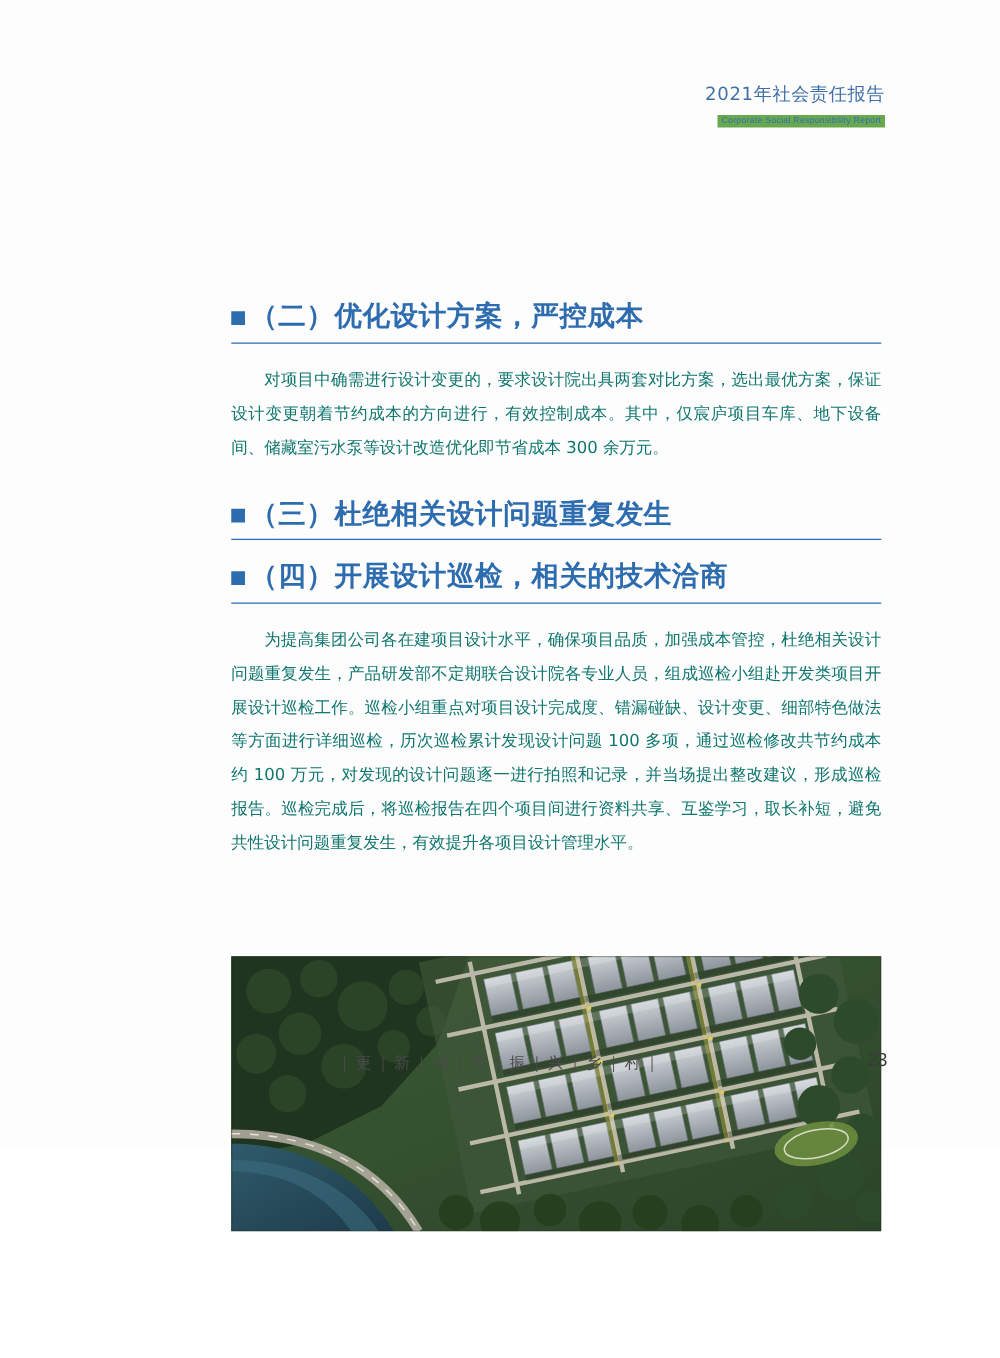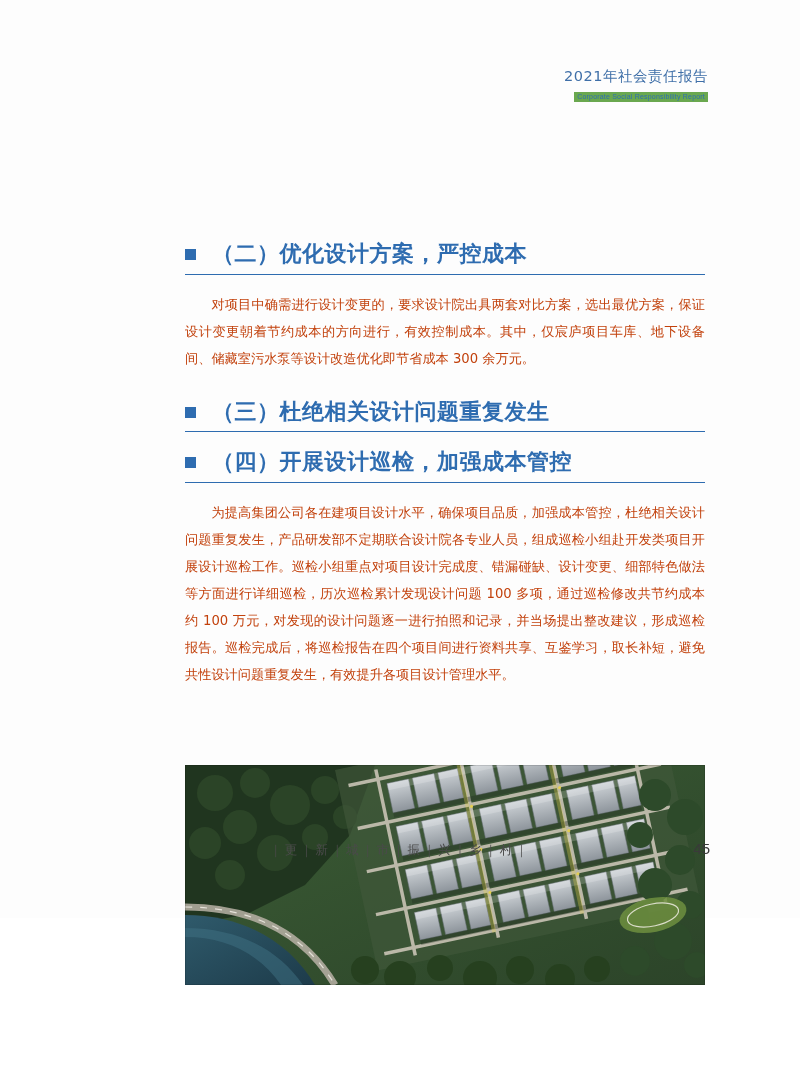--- a/index.html
+++ b/index.html
@@ -62,21 +62,21 @@
     width: 520px;
   }
 
   .section {
     margin-bottom: 4px;
   }
 
   .heading-row {
     display: flex;
     align-items: center;
-    gap: 16px;
+    gap: 4px;
     padding-bottom: 4px;
   }
   .heading-square {
     width: 11px;
     height: 11px;
     background: #2e6cb0;
     flex: 0 0 auto;
     position: relative;
     top: 1px;
   }
@@ -93,21 +93,21 @@
     border-bottom: 1.4px solid #2e6cb0;
     margin-top: 2px;
     margin-bottom: 16px;
     width: 100%;
   }
 
   .para {
     font-family: "DejaVu Sans", sans-serif;
     font-size: 13.2px;
     line-height: 2.05;
-    color: #c2410c;
+    color: #0f766e;
     text-align: justify;
     text-justify: inter-ideograph;
     text-indent: 2em;
     margin: 0 0 26px 0;
   }
 
   
   .photo {
     position: absolute;
     left: 185px;
@@ -176,21 +176,21 @@
       <div class="heading-row">
         <span class="heading-square"></span>
         <span class="heading-text">（三）杜绝相关设计问题重复发生</span>
       </div>
       <div class="heading-rule"></div>
     </div>
 
     <div class="section">
       <div class="heading-row">
         <span class="heading-square"></span>
-        <span class="heading-text">（四）开展设计巡检，加强成本管控</span>
+        <span class="heading-text">（四）开展设计巡检，相关的技术洽商</span>
       </div>
       <div class="heading-rule"></div>
       <p class="para">为提高集团公司各在建项目设计水平，确保项目品质，加强成本管控，杜绝相关设计问题重复发生，产品研发部不定期联合设计院各专业人员，组成巡检小组赴开发类项目开展设计巡检工作。巡检小组重点对项目设计完成度、错漏碰缺、设计变更、细部特色做法等方面进行详细巡检，历次巡检累计发现设计问题 100 多项，通过巡检修改共节约成本约 100 万元，对发现的设计问题逐一进行拍照和记录，并当场提出整改建议，形成巡检报告。巡检完成后，将巡检报告在四个项目间进行资料共享、互鉴学习，取长补短，避免共性设计问题重复发生，有效提升各项目设计管理水平。</p>
     </div>
 
   </div>
 
   <div class="photo">
     <svg width="520" height="220" viewBox="0 0 520 220" xmlns="http://www.w3.org/2000/svg">
       <defs>
@@ -341,16 +341,16 @@
           <circle cx="375" cy="214" r="15"></circle>
         <circle cx="412" cy="204" r="13"></circle>
       </g>
 
       <rect x="0" y="0" width="520" height="220" fill="none" stroke="#000000" stroke-opacity="0.12" stroke-width="2"></rect>
     </svg>
   </div>
 
   <div class="footer">
     <div class="footer-center">｜更｜新｜城｜市｜振｜兴｜乡｜村｜</div>
-    <div class="footer-page">45</div>
+    <div class="footer-page">23</div>
   </div>
 
 </div>
 
 </body></html>

